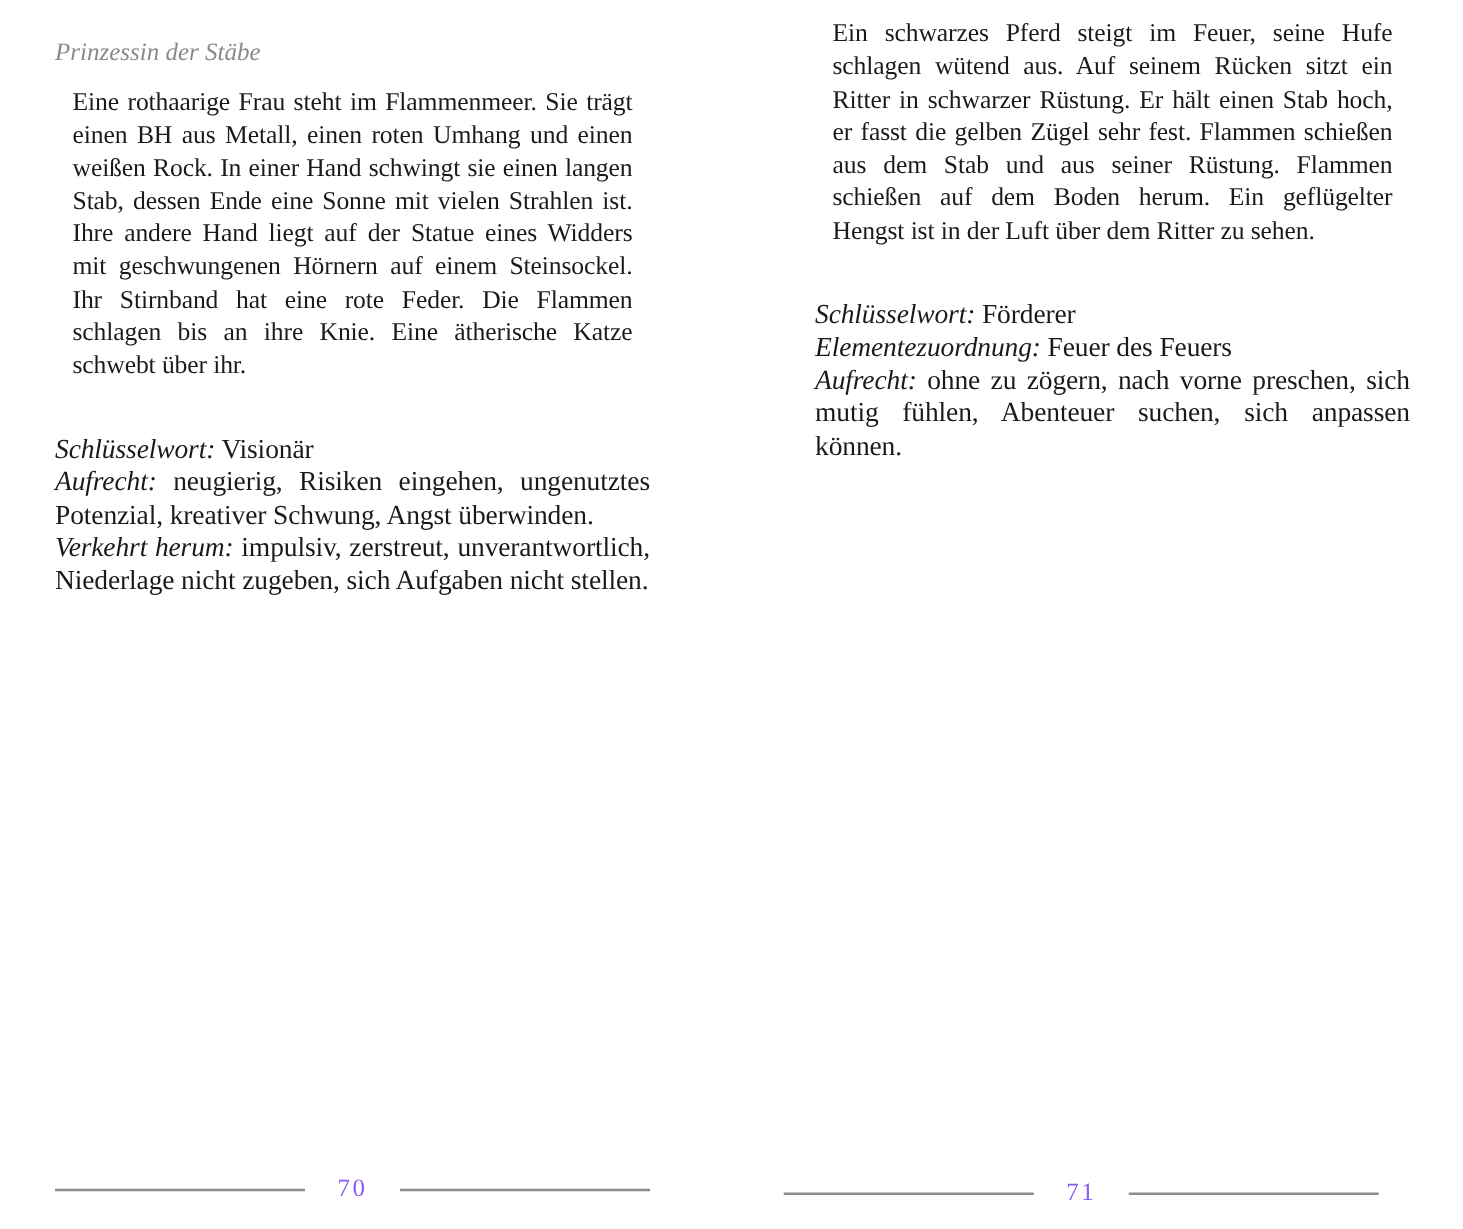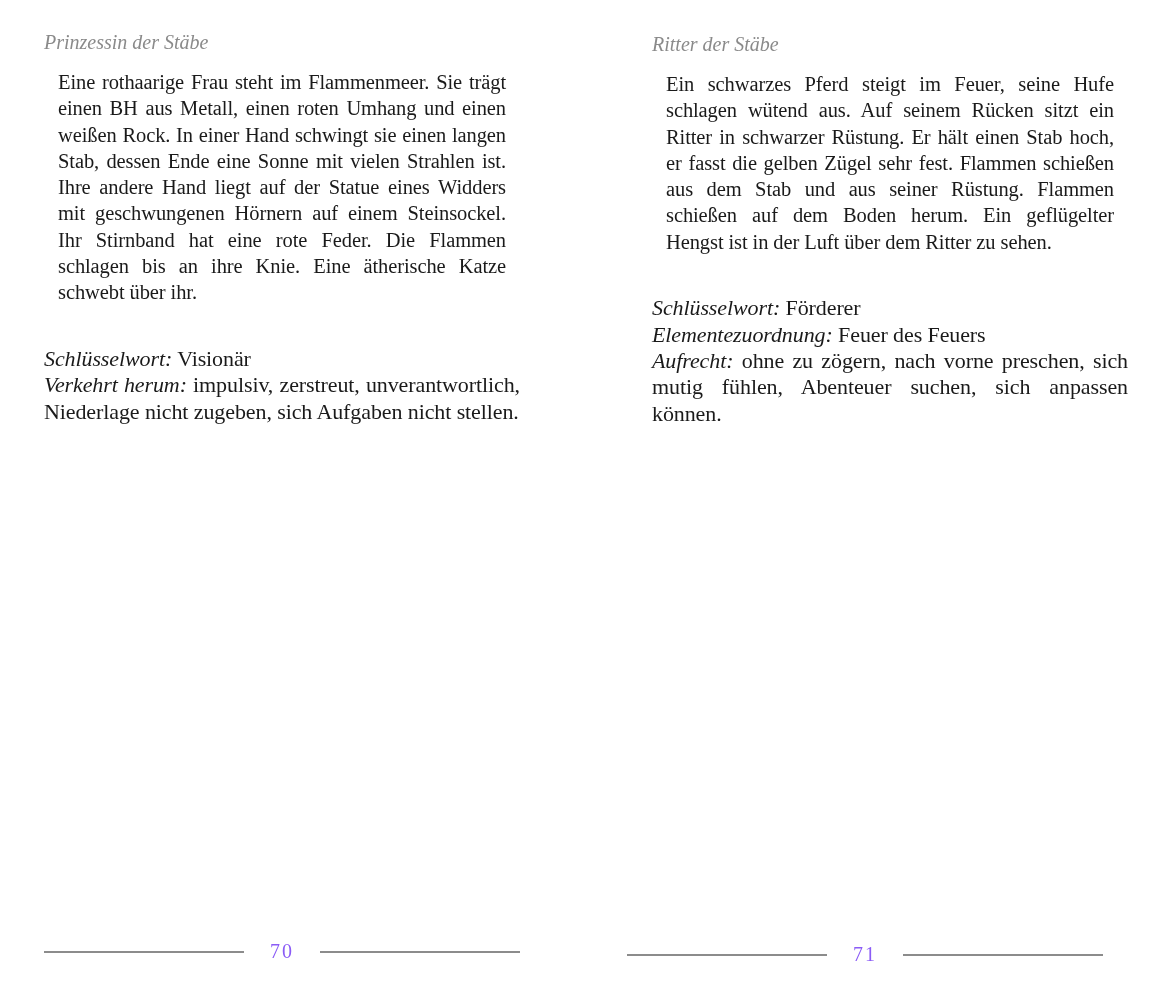--- a/index.html
+++ b/index.html
@@ -24,25 +24,25 @@
   .pnum { width: 76px; text-align: center; font-size: 20px; color: #8b5cf6; letter-spacing: 2px; }
 </style>
 </head>
 <body>
 
 <div class="page left">
   <p class="title">Prinzessin der Stäbe</p>
   <p class="body">Eine rothaarige Frau steht im Flammenmeer. Sie trägt einen BH aus Metall, einen roten Umhang und einen weißen Rock. In einer Hand schwingt sie ei­nen langen Stab, dessen Ende eine Sonne mit vielen Strahlen ist. Ihre andere Hand liegt auf der Statue eines Widders mit geschwungenen Hörnern auf ei­nem Steinsockel. Ihr Stirnband hat eine rote Feder. Die Flammen schlagen bis an ihre Knie. Eine ätheri­sche Katze schwebt über ihr.</p>
   <div class="spacer"></div>
   <p class="attr"><span class="k">Schlüsselwort:</span><span> Visionär</span></p>
+  <p class="attr"><span class="k">Aufrecht:</span><span> neugierig, Risiken eingehen, ungenutztes Potenzial, kreativer Schwung, Angst überwinden.</span></p>
   <p class="attr"><span class="k">Verkehrt herum:</span><span> impulsiv, zerstreut, unverantwort­lich, Niederlage nicht zugeben, sich Aufgaben nicht stellen.</span></p>
 </div>
 
 <div class="page right">
-  <p class="title">Ritter der Stäbe</p>
   <p class="body">Ein schwarzes Pferd steigt im Feuer, seine Hufe schlagen wütend aus. Auf seinem Rücken sitzt ein Ritter in schwarzer Rüstung. Er hält einen Stab hoch, er fasst die gelben Zügel sehr fest. Flammen schießen aus dem Stab und aus seiner Rüstung. Flammen schießen auf dem Boden herum. Ein ge­flügelter Hengst ist in der Luft über dem Ritter zu sehen.</p>
   <div class="spacer"></div>
   <p class="attr"><span class="k">Schlüsselwort:</span><span> Förderer</span></p>
   <p class="attr"><span class="k">Elementezuordnung:</span><span> Feuer des Feuers</span></p>
   <p class="attr"><span class="k">Aufrecht:</span><span> ohne zu zögern, nach vorne preschen, sich mutig fühlen, Abenteuer suchen, sich anpas­sen können.</span></p>
 </div>
 
 <div class="footer left">
   <div class="rule a"></div>
   <div class="pnum">70</div>

